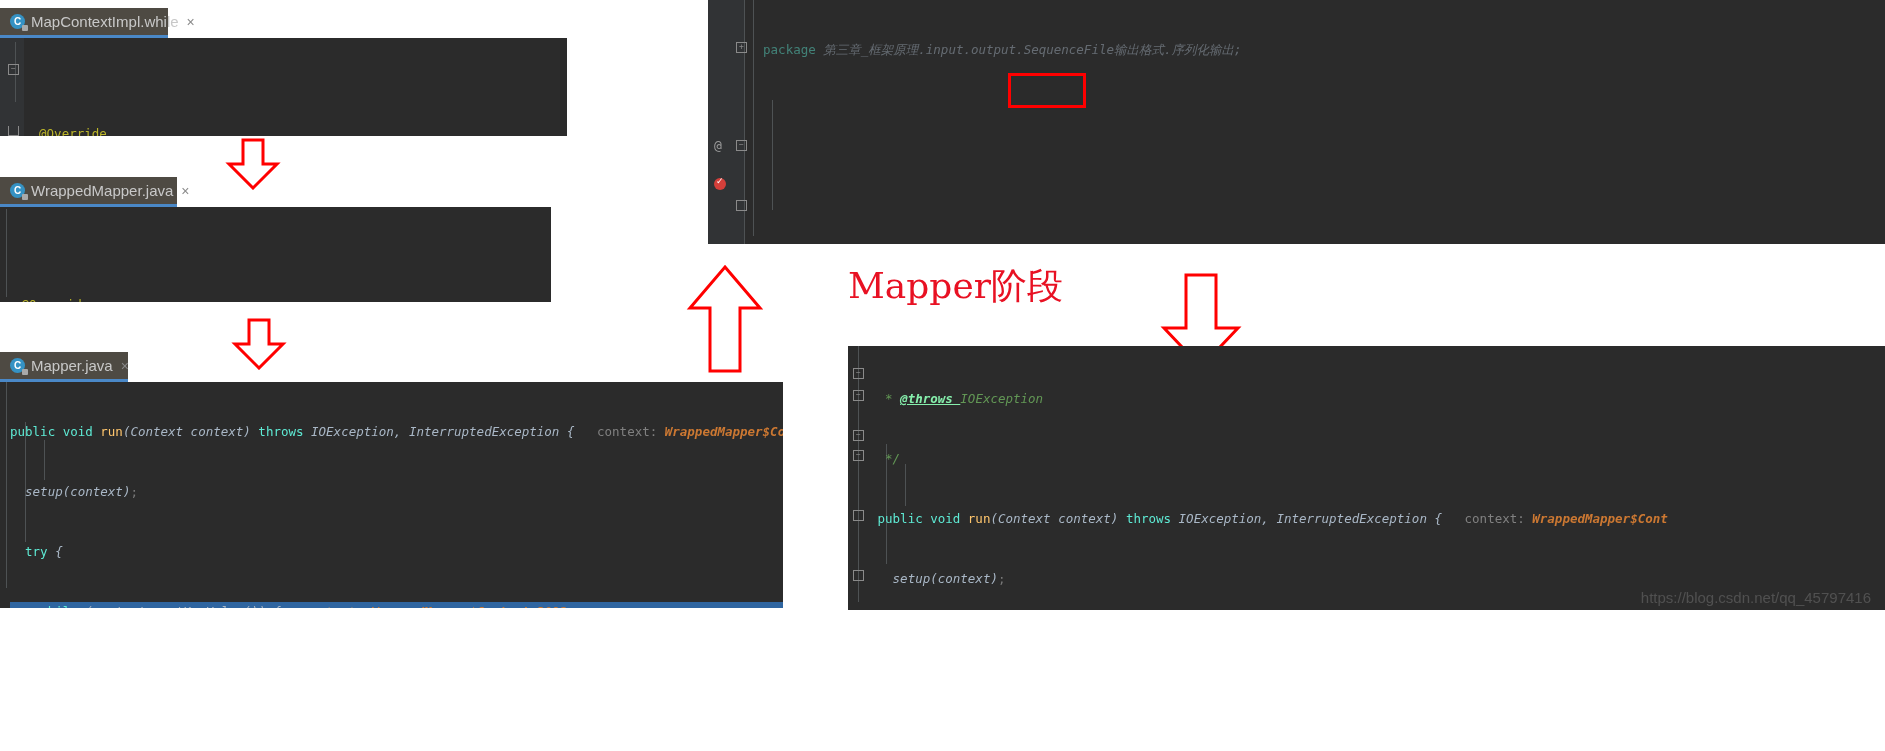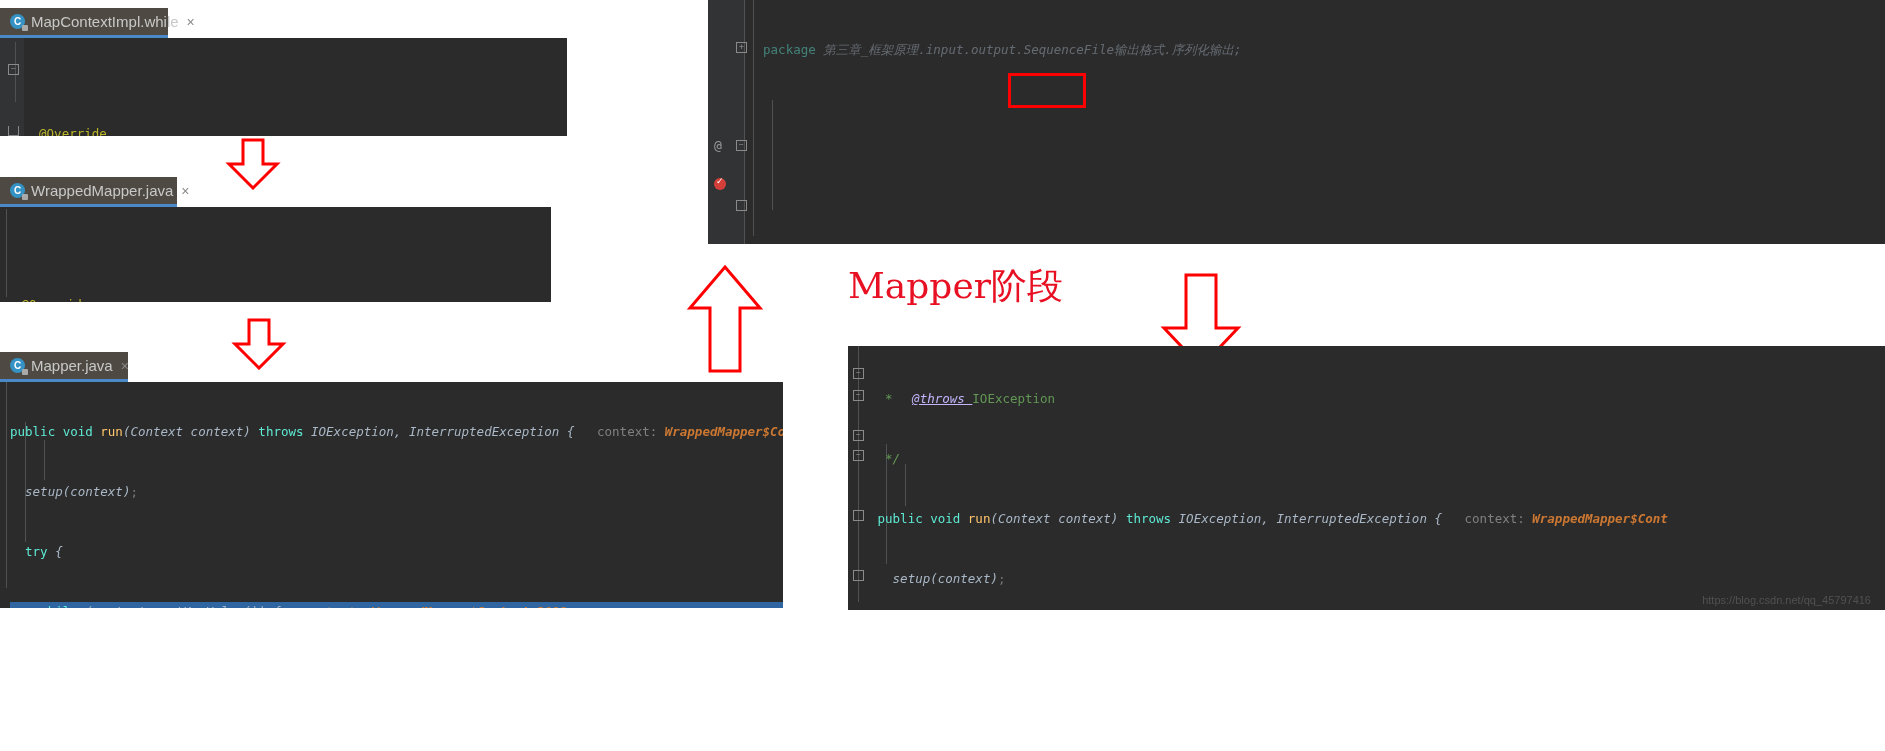--- a/index.html
+++ b/index.html
@@ -47,21 +47,21 @@
   }
   .line{position:relative;height:20px;white-space:pre;}
   .hlrow{background:#2f65a0;}
 
   
   .kw{color:#5eead4;}
   .txt{color:#a9b7c6;font-style:italic;}
   .mth{color:#ffc66d;}
   .ann{color:#bbb529;}
   .docc{color:#629755;}
-  .doctag{color:#c4b5fd;font-weight:normal;text-decoration:underline;font-style:italic;margin-left:12px;}
+  .doctag{color:#86efac;font-weight:bold;text-decoration:underline;font-style:italic;}
   .hint{color:#808080;}
   .hintval{color:#cc7832;font-style:italic;font-weight:bold;}
   .grey{color:#787878;}
 
   .gutter{
     position:absolute;left:0;top:0;bottom:0;width:24px;
     background:#313335;
   }
   .guide{position:absolute;width:1px;background:#4e5254;}
 
@@ -75,21 +75,21 @@
     white-space:nowrap;
   }
   .redbox{
     position:absolute;
     border:3px solid #ff0000;
     box-sizing:border-box;
   }
   .watermark{
     position:absolute;
     color:#6f6f6f;
-    font-size:11px;
+    font-size:15px;
     font-family:"Liberation Sans",sans-serif;
     opacity:.55;
   }
   .fold{
     position:absolute;
     width:9px;height:9px;
     border:1px solid #8a8a8a;
     color:#8a8a8a;font-size:8px;line-height:8px;text-align:center;
     font-family:"DejaVu Sans Mono",monospace;
   }
@@ -222,21 +222,21 @@
   <div class="guide" style="left:57px;top:118px;height:42px;"></div>
 
   <div class="fold" style="left:5px;top:22px;">−</div>
   <div class="fold" style="left:5px;top:44px;">−</div>
   <div class="fold" style="left:5px;top:84px;">−</div>
   <div class="fold" style="left:5px;top:104px;">−</div>
   <div class="fold" style="left:5px;top:164px;">&nbsp;</div>
   <div class="fold" style="left:5px;top:224px;">&nbsp;</div>
 
   <div class="code" style="position:absolute;left:22px;top:3px;right:0;">
-    <div class="line"><span class="docc">&nbsp;&nbsp;* </span><span class="doctag">@throws </span><span class="docc" style="">IOException</span></div>
+    <div class="line"><span class="docc">&nbsp;&nbsp;* </span><span class="doctag">@throws </span><span class="docc" style="font-style:italic;">IOException</span></div>
     <div class="line"><span class="docc" style="font-style:italic;">&nbsp;&nbsp;*/</span></div>
     <div class="line"><span class="kw">&nbsp;public void </span><span class="mth">run</span><span class="txt">(Context context) </span><span class="kw">throws </span><span class="txt">IOException, InterruptedException {&nbsp;&nbsp;</span><span class="hint">&nbsp;context:&nbsp;</span><span class="hintval">WrappedMapper$Cont</span></div>
     <div class="line"><span class="txt">&nbsp;&nbsp;&nbsp;setup(context)</span><span class="grey">;</span></div>
     
     
     
     
     
     
     

